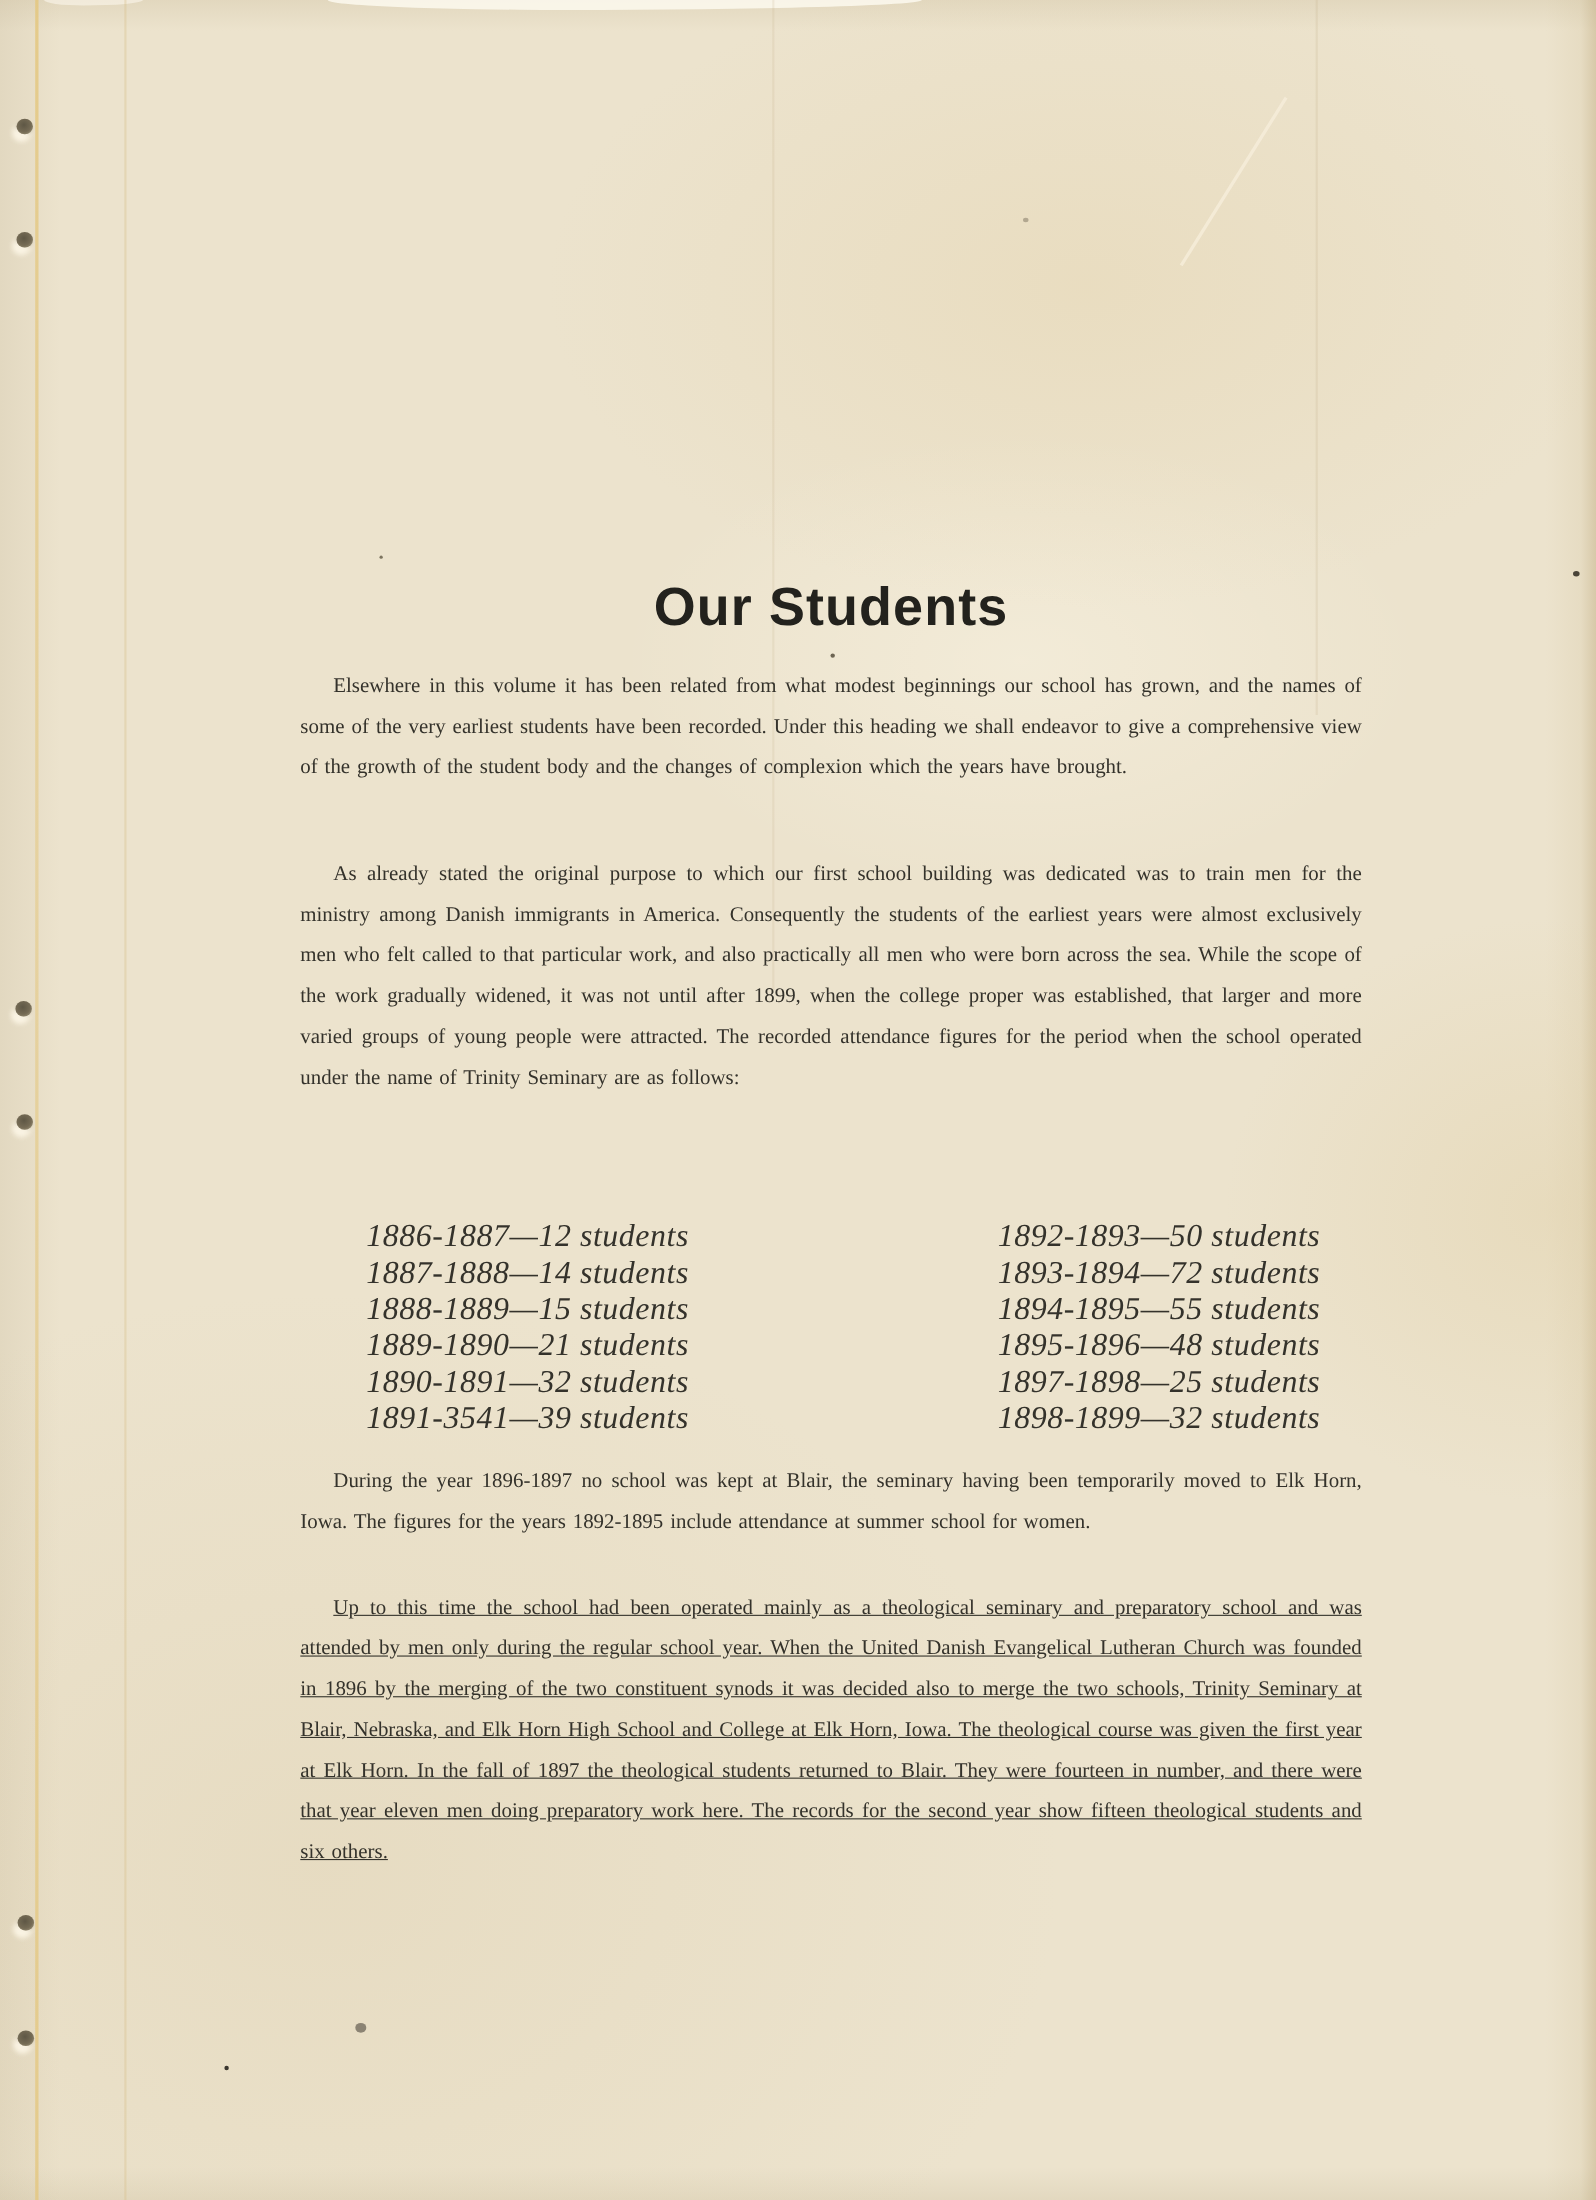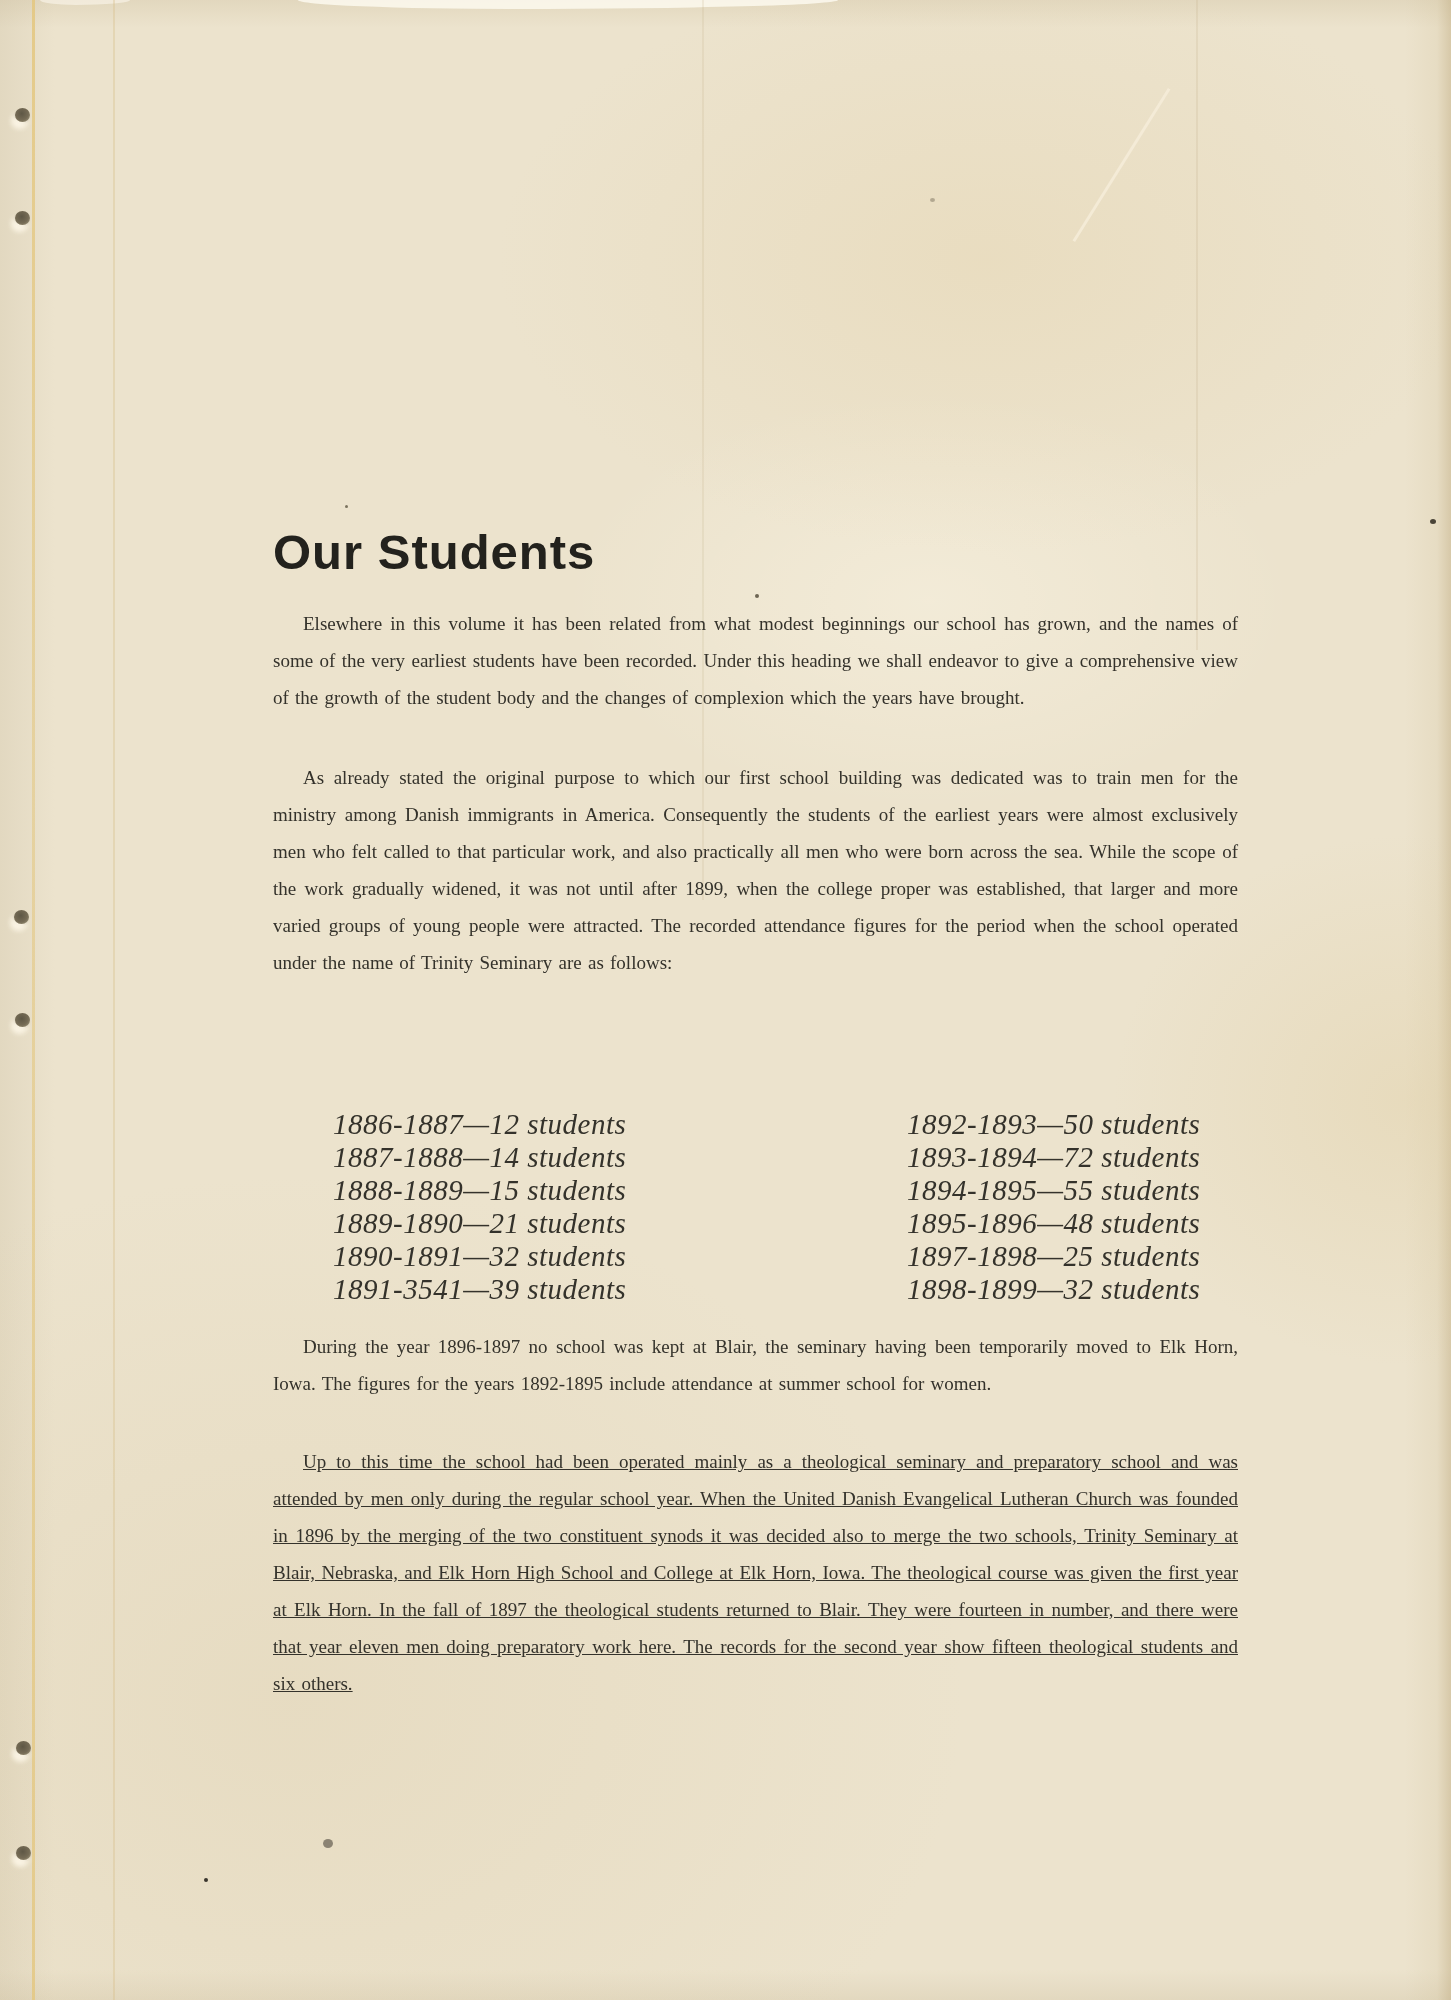--- a/index.html
+++ b/index.html
@@ -48,34 +48,34 @@
     position: absolute; width: 15px; height: 14px; border-radius: 50%;
     background: radial-gradient(circle at 45% 40%, #5e5745 0%, #756b55 55%, #938a71 80%, rgba(147,138,113,0) 100%);
     box-shadow: -3px 6px 5px 1px rgba(252,246,230,0.95), -1px 2px 2px rgba(120,110,88,0.4);
   }
   
   .speck { position: absolute; border-radius: 50%; }
   
   .content { position: absolute; left: 273px; width: 965px; top: 0; }
   h1.title {
     position: absolute; top: 526px; left: 0; width: 100%;
-    margin: 0; 
+    margin: 0; text-align: center;
     font-family: "Liberation Sans", sans-serif;
     font-weight: 700; font-size: 49px; line-height: 52px;
     letter-spacing: 1px; color: #23221d;
   }
   p.para {
     position: absolute; left: 0; width: 965px; margin: 0;
     font-size: 19px; line-height: 37px;
     text-align: justify; text-indent: 30px;
     word-spacing: 1.5px;
     color: #34322b;
   }
   .p1 { top: 605px; }
-  .p2 { top: 759px; font-family: Liberation Serif, serif; }
+  .p2 { top: 776px; font-family: Liberation Serif, serif; }
   .p3 { top: 1328px; }
   .p4 { top: 1443px; text-decoration: underline; }
   .attendance { position: absolute; top: 1108px; left: 0; width: 965px; }
   .att-col { position: absolute; top: 0; }
   .att-col.left  { left: 60px; }
   .att-col.right { left: 614px; margin-left: 20px; }
   .att-row {
     font-size: 29px; line-height: 33px;
     letter-spacing: 0.5px; color: #34322b;
     white-space: nowrap;

